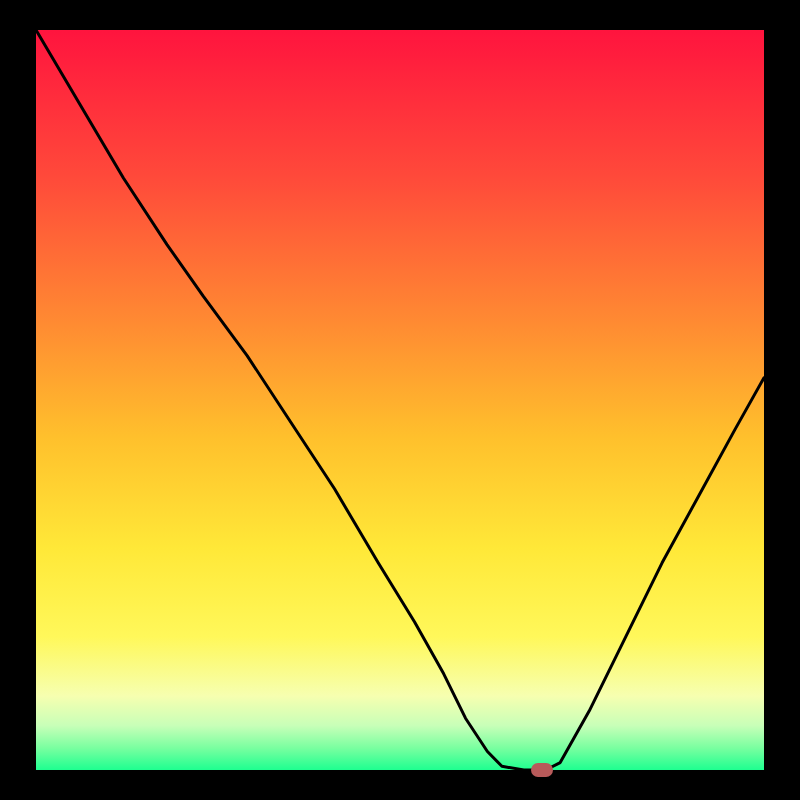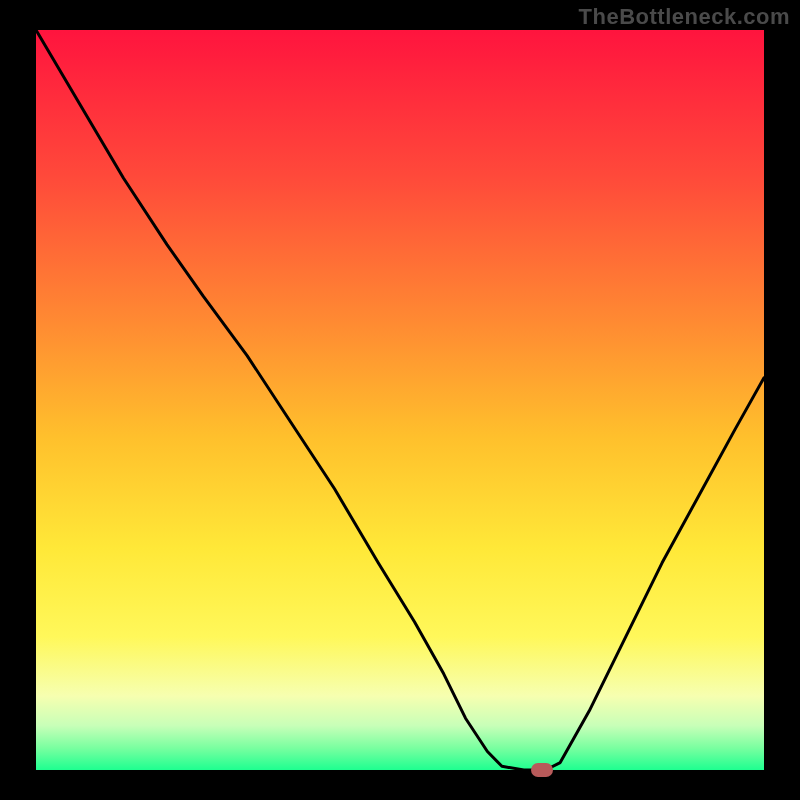--- a/index.html
+++ b/index.html
@@ -41,21 +41,20 @@
     border-radius: 7px;
     background: #b85a5a;
     transform: translate(-50%, -50%);
     z-index: 5;
   }
 </style>
 </head>
 <body>
 
 <div class="frame">
-  <div class="attribution">TheBottleneck.com</div>
 
   <svg viewBox="0 0 800 800">
     <defs>
       <linearGradient id="bg-grad" x1="0" y1="0" x2="0" y2="1">
           <stop offset="0%" stop-color="#ff143e"></stop>
           <stop offset="20%" stop-color="#ff4a3a"></stop>
           <stop offset="40%" stop-color="#ff8c32"></stop>
           <stop offset="55.00000000000001%" stop-color="#ffc02c"></stop>
           <stop offset="70%" stop-color="#ffe838"></stop>
           <stop offset="82%" stop-color="#fff85a"></stop>

